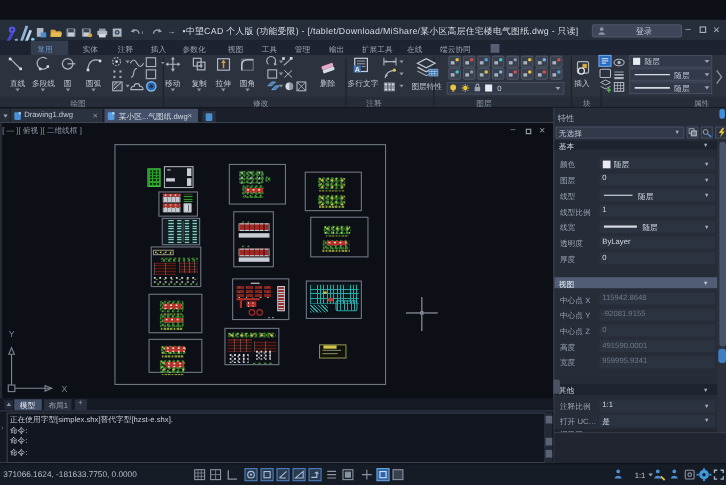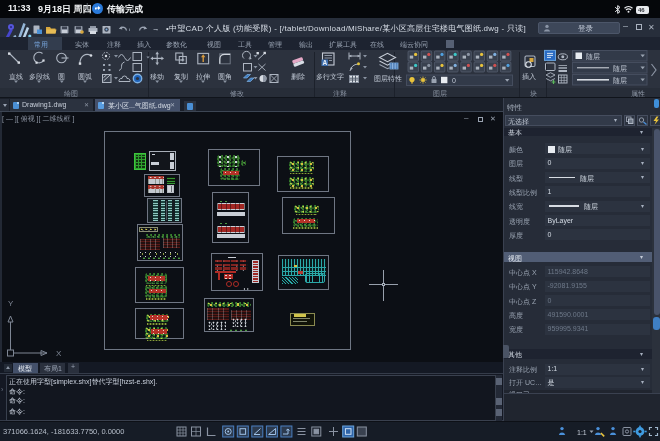--- a/index.html
+++ b/index.html
@@ -3,41 +3,20 @@
 <style>
 *{margin:0;padding:0;box-sizing:border-box;}
 html,body{width:660px;height:441px;overflow:hidden;background:#0d1016;font-family:"Liberation Sans",sans-serif;}
 .a{position:absolute;}
 .txt{position:absolute;white-space:nowrap;}
 svg{position:absolute;overflow:visible;}
 </style></head>
 <body>
 <div id="app" class="a" style="left:0;top:0;width:660px;height:441px;">
 
-<div class="a" style="left:0;top:0;width:660px;height:18px;background:#05070a;">
-  <span class="txt" style="left:8px;top:3px;font-size:9px;font-weight:bold;color:#f2f4f6;">11:33</span>
-  <span class="txt" style="left:38px;top:3px;font-size:9px;font-weight:bold;color:#f2f4f6;">9月18日 周四</span>
-  <span class="txt" style="left:86px;top:2px;font-size:9px;color:#767c86;">|</span>
-  <div class="a" style="left:92px;top:3px;width:11px;height:11px;border-radius:50%;background:#2979d9;"></div>
-  <svg style="left:92px;top:3px;width:11px;height:11px;" viewBox="0 0 11 11">
-        <path d="M3 6.5L3 4.5 6 4.5 6 3 8.5 5 6 7 6 5.5 4.5 5.5 4.5 6.5z" fill="#fff"></path>
-      </svg>
-  <span class="txt" style="left:107px;top:3px;font-size:9px;font-weight:bold;color:#f2f4f6;">传输完成</span>
-
-  <svg style="left:614px;top:5px;width:8px;height:9px;" viewBox="0 0 8 9">
-        <path d="M1.2 2.2L6 6.6 3.7 8.4 3.7 0.6 6 2.4 1.2 6.8" stroke="#e8eaee" stroke-width="1" fill="none"></path>
-      </svg>
-  <svg style="left:624px;top:6px;width:9px;height:7px;" viewBox="0 0 9 7">
-        <path d="M0.5 2.2 A6 6 0 0 1 8.5 2.2" stroke="#e8eaee" stroke-width="1.2" fill="none"></path>
-        <path d="M2 4 A3.6 3.6 0 0 1 7 4" stroke="#e8eaee" stroke-width="1.2" fill="none"></path>
-        <circle cx="4.5" cy="5.8" r="1" fill="#e8eaee"></circle>
-      </svg>
-  <div class="a" style="left:636px;top:6px;width:13px;height:8px;border-radius:2px;background:#e8eaee;"></div>
-  <span class="txt" style="left:638px;top:6.5px;font-size:6px;font-weight:bold;color:#30343a;">46</span>
-</div>
 
 <div class="a" style="left:0;top:18px;width:660px;height:19px;background:#272e3b;"></div>
 
 <svg style="left:0px;top:18px;width:36px;height:28px;" viewBox="0 0 36 28">
   <line x1="11.5" y1="11.5" x2="6.5" y2="21" stroke="#4646cc" stroke-width="2.8"></line>
   <circle cx="11" cy="9" r="3" fill="#5656dc"></circle>
       <circle cx="11" cy="9" r="1" fill="#26267e"></circle>
   <circle cx="6" cy="22.5" r="2.4" fill="#4a4ad0"></circle>
       <circle cx="6" cy="22.5" r="0.8" fill="#26267e"></circle>
   <path d="M14.5 17.5 L17.3 25.5 L24.5 5.5" stroke="#93b4d6" stroke-width="2.5" fill="none"></path>

